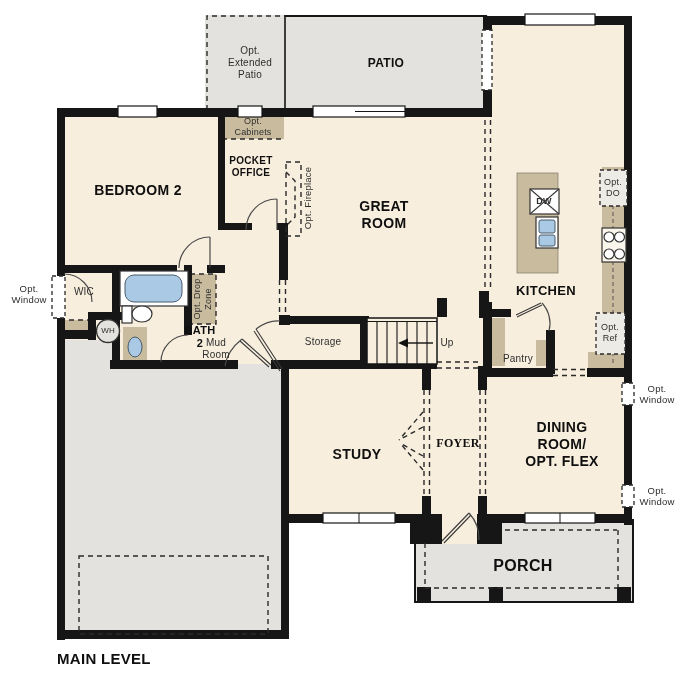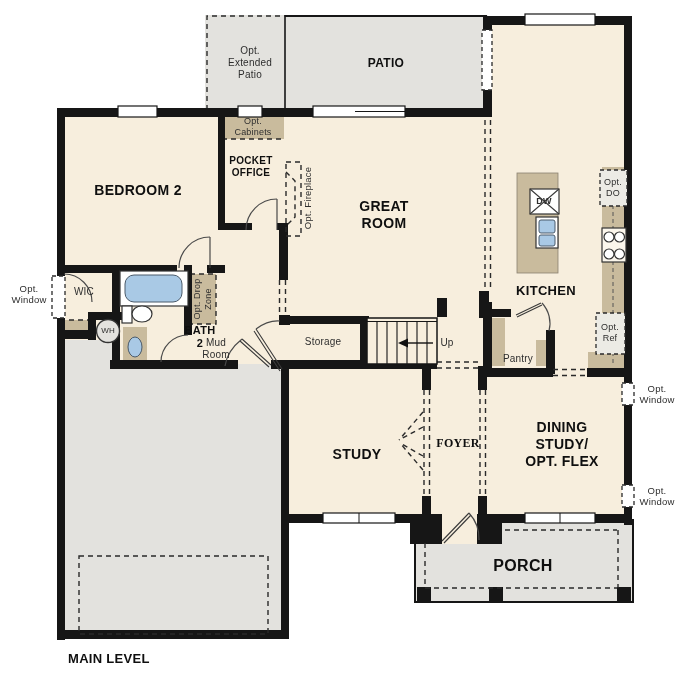--- a/index.html
+++ b/index.html
@@ -224,21 +224,21 @@
   <div class="lbl" style="left:216px;top:349px;">Mud
 Room</div>
   <div class="lbl vert2" style="left:203px;top:299px;font-size:9px;">Opt. Drop
 Zone</div>
   <div class="lbl" style="left:323px;top:342px;">Storage</div>
   <div class="lbl" style="left:447px;top:343px;">Up</div>
   <div class="lbl" style="left:518px;top:359px;">Pantry</div>
   <div class="lbl room" style="left:357px;top:440px;margin-top:15px;">STUDY</div>
   <div class="lbl room" style="left:458px;top:443px;font-size:12px;font-family:Liberation Serif, serif;">FOYER</div>
   <div class="lbl room" style="left:562px;top:445px;">DINING
-STUDY/
+ROOM/
 OPT. FLEX</div>
   <div class="lbl room" style="left:523px;top:566px;font-size:16px;">PORCH</div>
   <div class="lbl" style="left:657px;top:394px;font-size:9.5px;">Opt.
 Window</div>
   <div class="lbl" style="left:657px;top:496px;font-size:9.5px;">Opt.
 Window</div>
-  <div class="lbl room left-anchor" style="left:68px;top:659px;font-size:13px;text-align:right;">MAIN LEVEL</div>
+  <div class="lbl room left-anchor" style="left:57px;top:659px;font-size:15px;text-align:right;">MAIN LEVEL</div>
 </div>
 
 </body></html>

